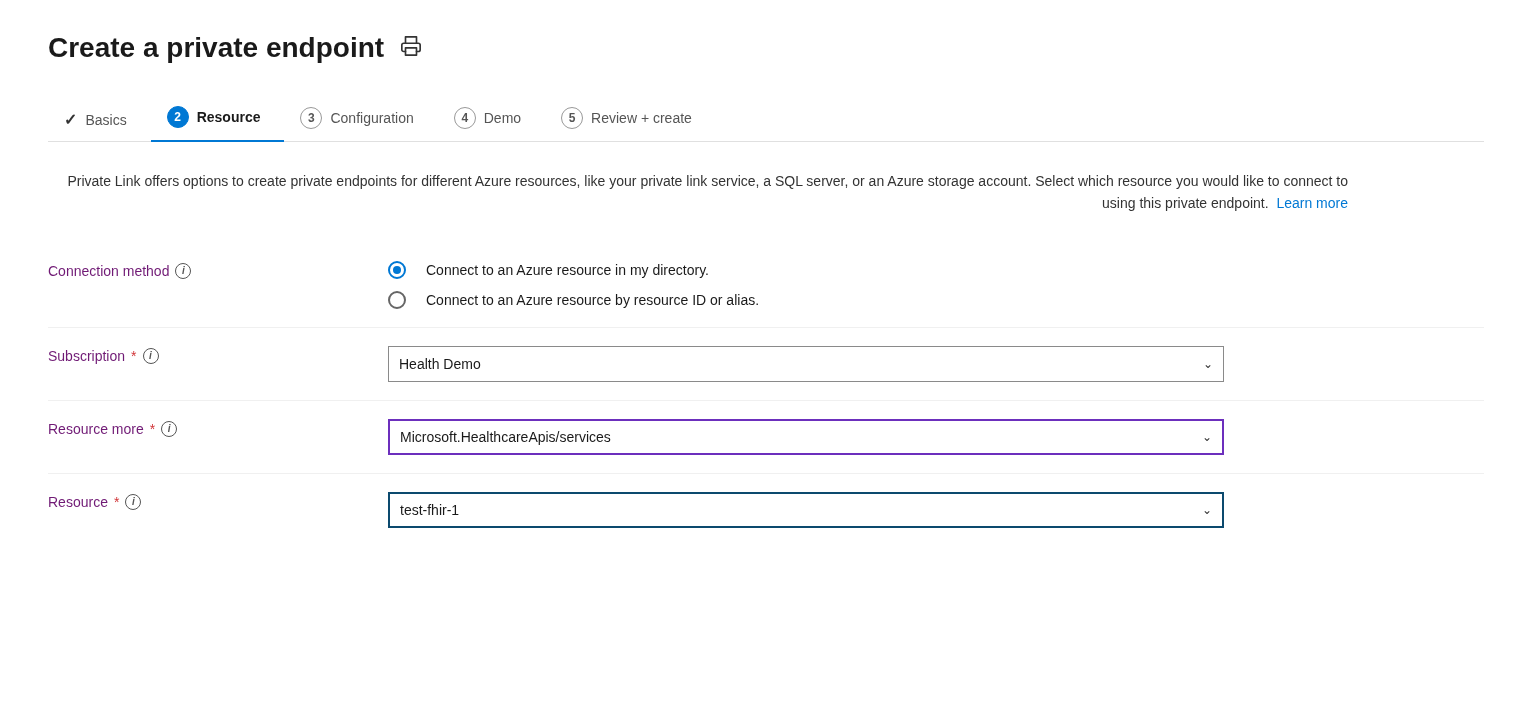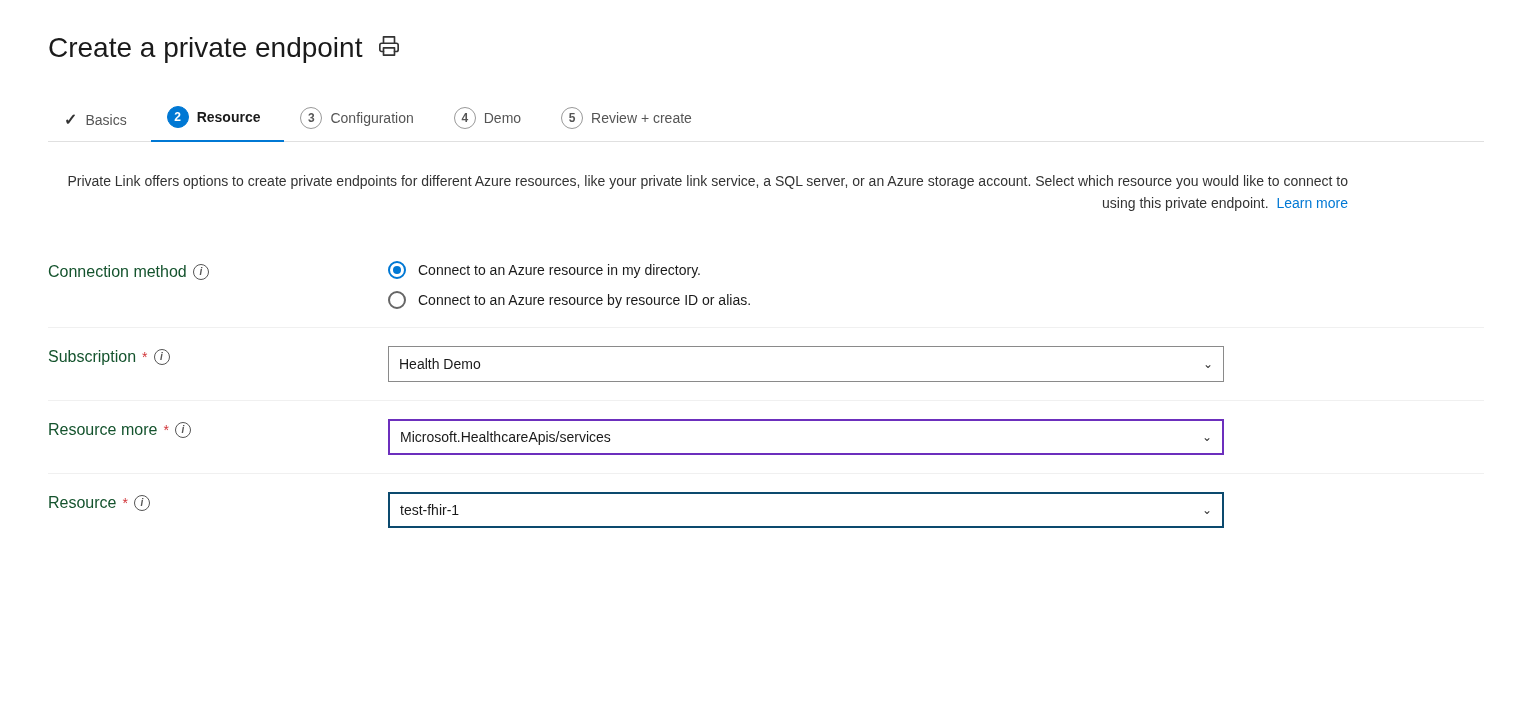--- a/index.html
+++ b/index.html
@@ -16,21 +16,21 @@
       padding: 32px 48px 40px 48px;
     }
     .page-title-row {
       display: flex;
       align-items: center;
       gap: 16px;
       margin-bottom: 32px;
     }
     .page-title {
       font-size: 28px;
-      font-weight: 400;
+      font-weight: 700;
       color: #1a1a1a;
     }
     .print-icon {
       font-size: 20px;
       color: #333;
       cursor: pointer;
     }
     
     .wizard-tabs {
       display: flex;
@@ -112,22 +112,22 @@
     }
     .form-label-col {
       width: 340px;
       min-width: 340px;
       display: flex;
       align-items: center;
       gap: 6px;
       padding-top: 2px;
     }
     .form-label {
-      font-size: 16px;
-      color: #14532d;
+      font-size: 14px;
+      color: #701a75;
     }
     .required-star {
       color: #d13438;
       font-size: 14px;
     }
     .info-icon {
       display: inline-flex;
       align-items: center;
       justify-content: center;
       width: 16px;
@@ -145,21 +145,21 @@
     }
     
     .radio-group {
       display: flex;
       flex-direction: column;
       gap: 12px;
     }
     .radio-option {
       display: flex;
       align-items: center;
-      gap: 12px;
+      gap: 20px;
       cursor: pointer;
     }
     .radio-circle {
       width: 18px;
       height: 18px;
       border-radius: 50%;
       border: 2px solid #0078d4;
       display: flex;
       align-items: center;
       justify-content: center;

